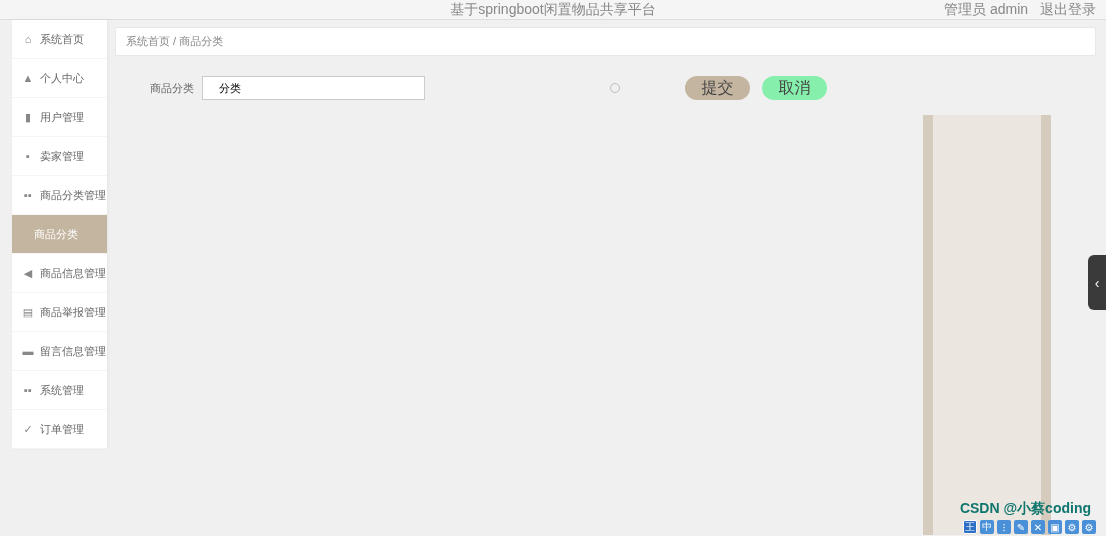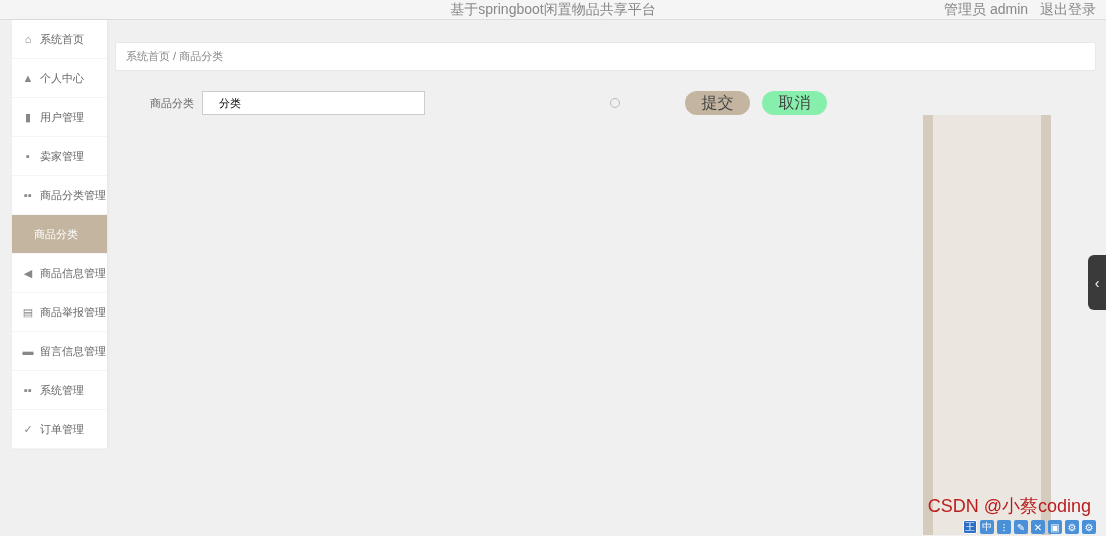--- a/index.html
+++ b/index.html
@@ -78,21 +78,21 @@
       top: 20px;
       right: 10px;
       bottom: 0;
     }
     .breadcrumb {
       background: #fff;
       border: 1px solid #e8e8e8;
       padding: 6px 10px;
       font-size: 11px;
       color: #888;
-      margin-top: 22px;
+      margin-top: 7px;
       border-radius: 2px;
     }
     .form-area {
       margin-top: 20px;
       padding-left: 35px;
       display: flex;
       align-items: center;
     }
     .form-label {
       font-size: 11px;
@@ -159,23 +159,23 @@
       align-items: center;
       justify-content: center;
       color: #fff;
       font-size: 14px;
       cursor: pointer;
     }
     .watermark {
       position: absolute;
       right: 15px;
       bottom: 18px;
-      font-size: 18px;
-      color: #b91c1c;
-      font-weight: 400;
+      font-size: 14px;
+      color: #0f766e;
+      font-weight: 700;
     }
     .bottom-icons {
       position: absolute;
       right: 10px;
       bottom: 2px;
       display: flex;
       gap: 3px;
       font-size: 10px;
     }
     .bottom-icons span {

